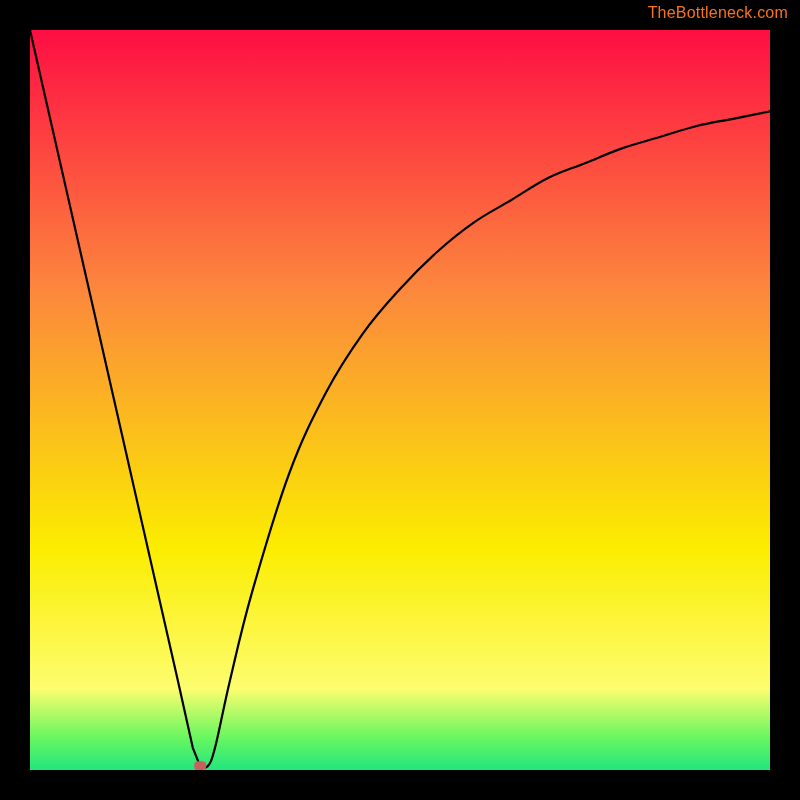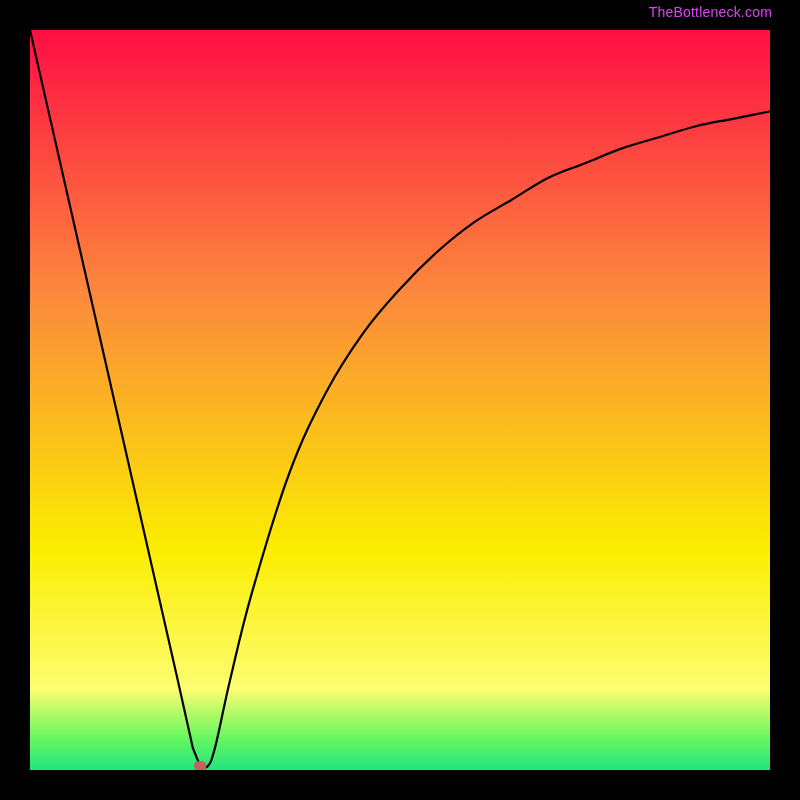--- a/index.html
+++ b/index.html
@@ -19,24 +19,24 @@
   .plot {
     position: absolute;
     left: 30px;
     top: 30px;
     width: 740px;
     height: 740px;
   }
   .watermark {
     position: absolute;
     top: 4px;
-    right: 28px;
+    right: 12px;
     font-family: Arial, Helvetica, sans-serif;
-    font-size: 14px;
-    color: #d946ef;
+    font-size: 16px;
+    color: #f97316;
     letter-spacing: 0.2px;
     z-index: 10;
   }
   svg { display: block; }
 </style>
 </head>
 <body>
 
 <div class="frame">
   <div class="watermark">TheBottleneck.com</div>

